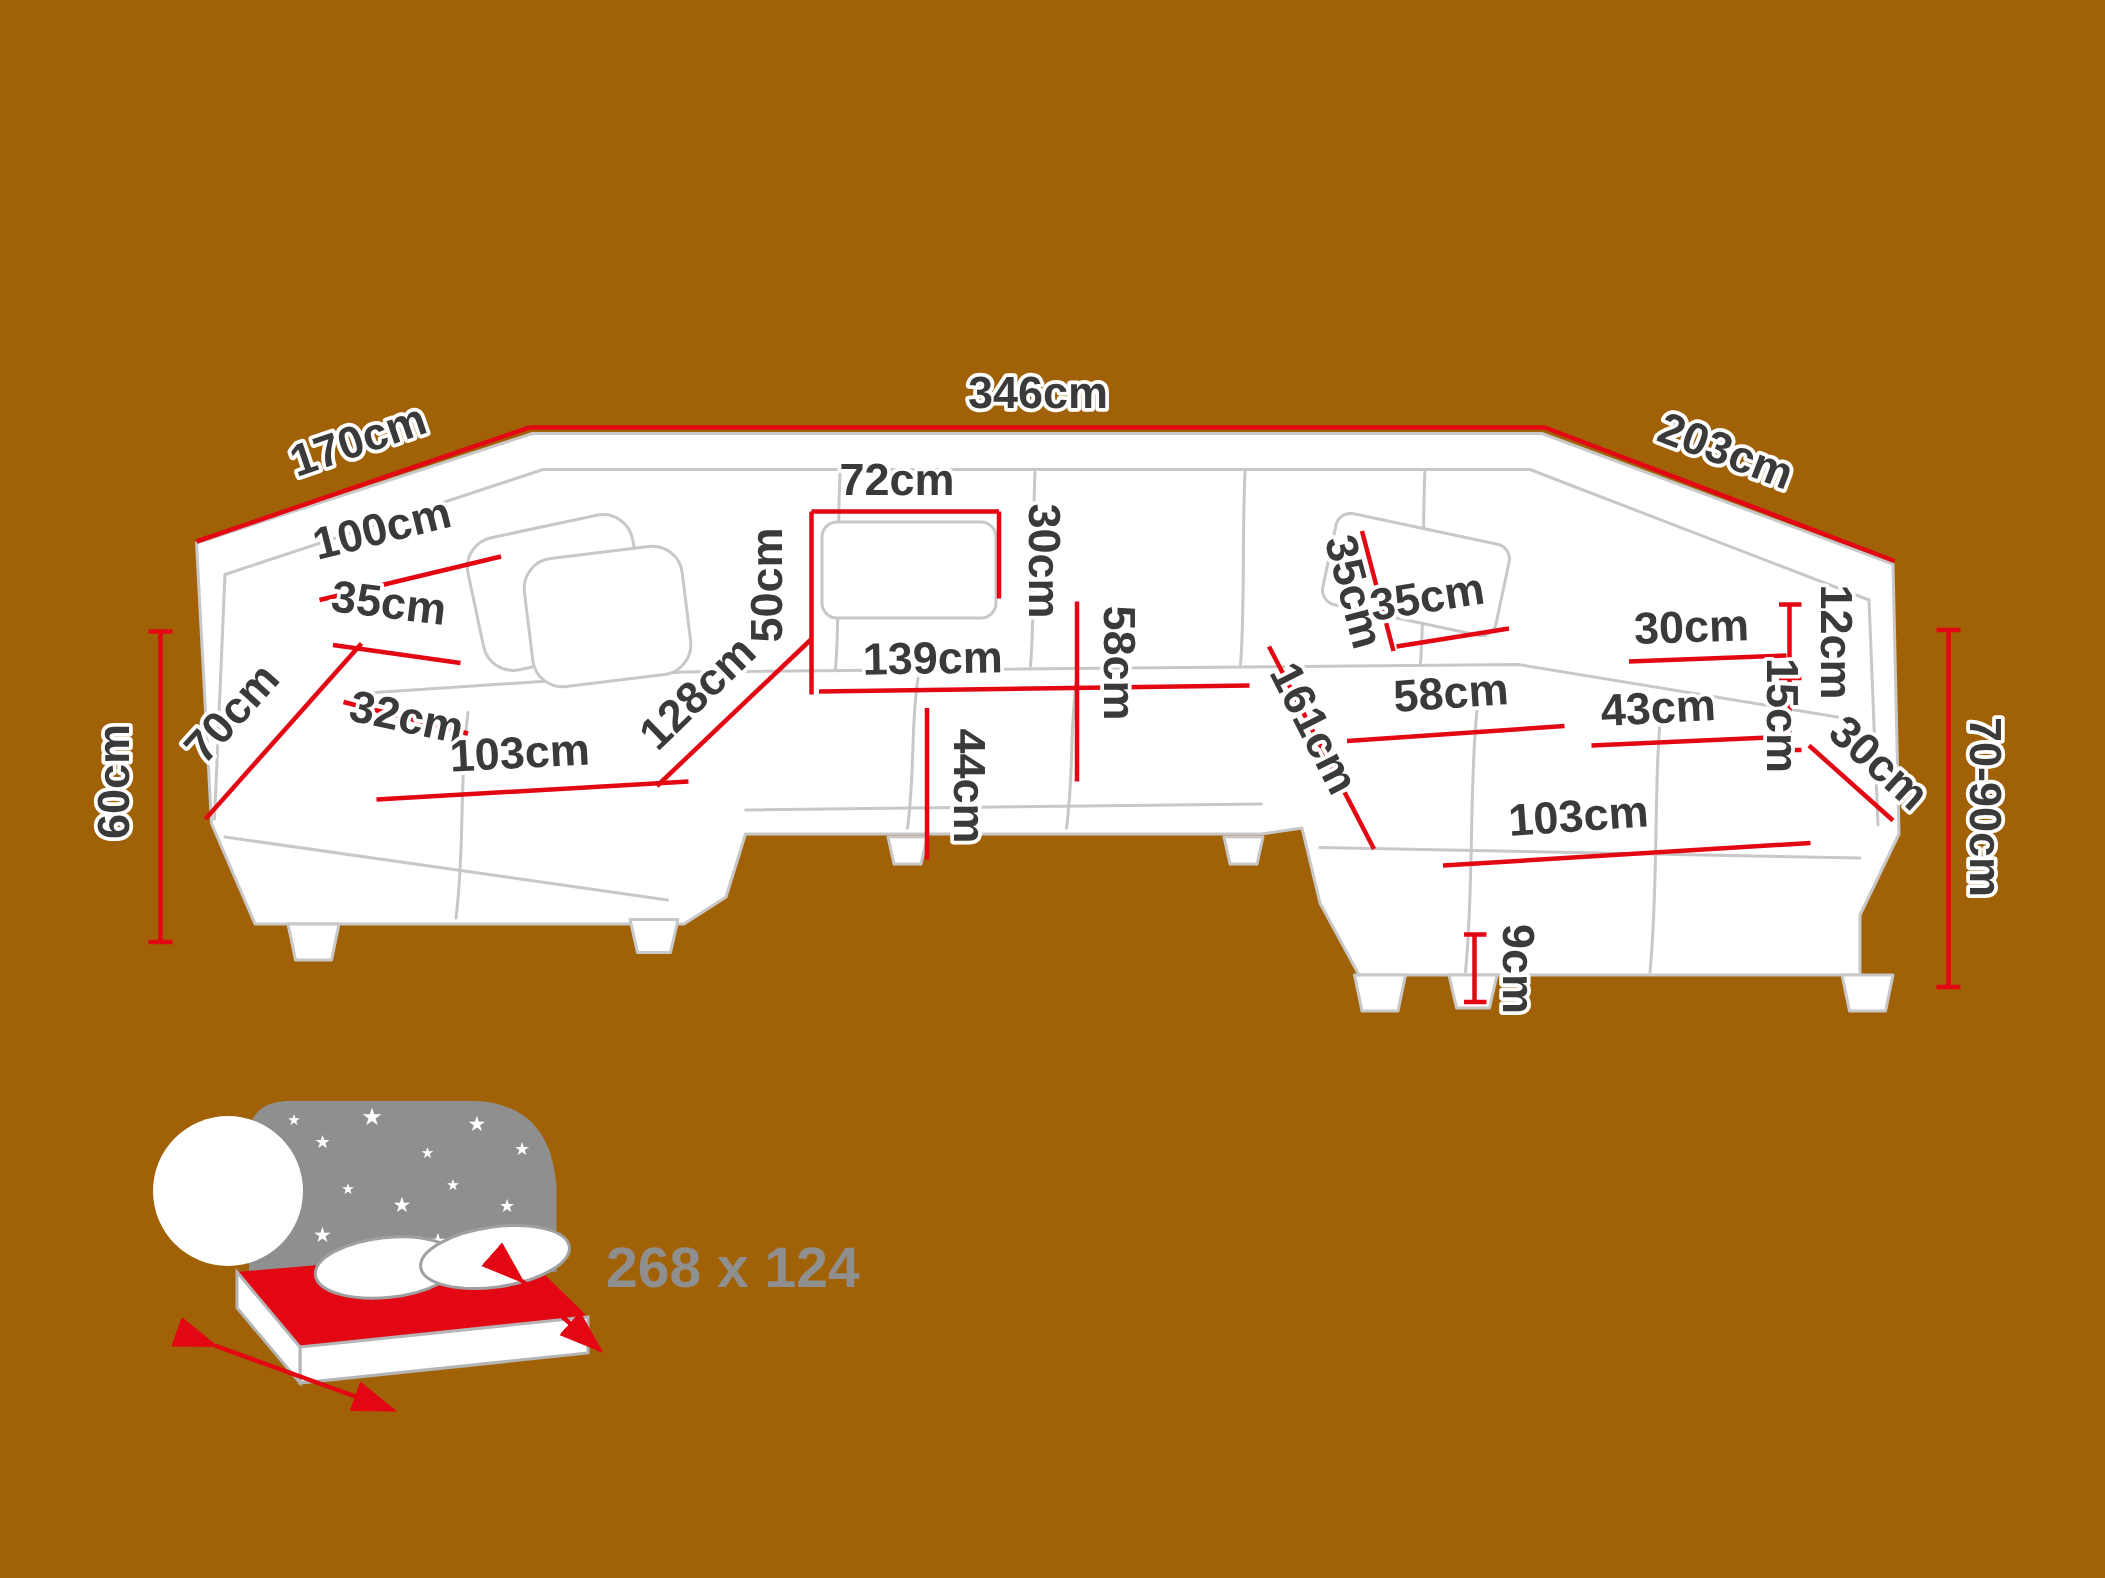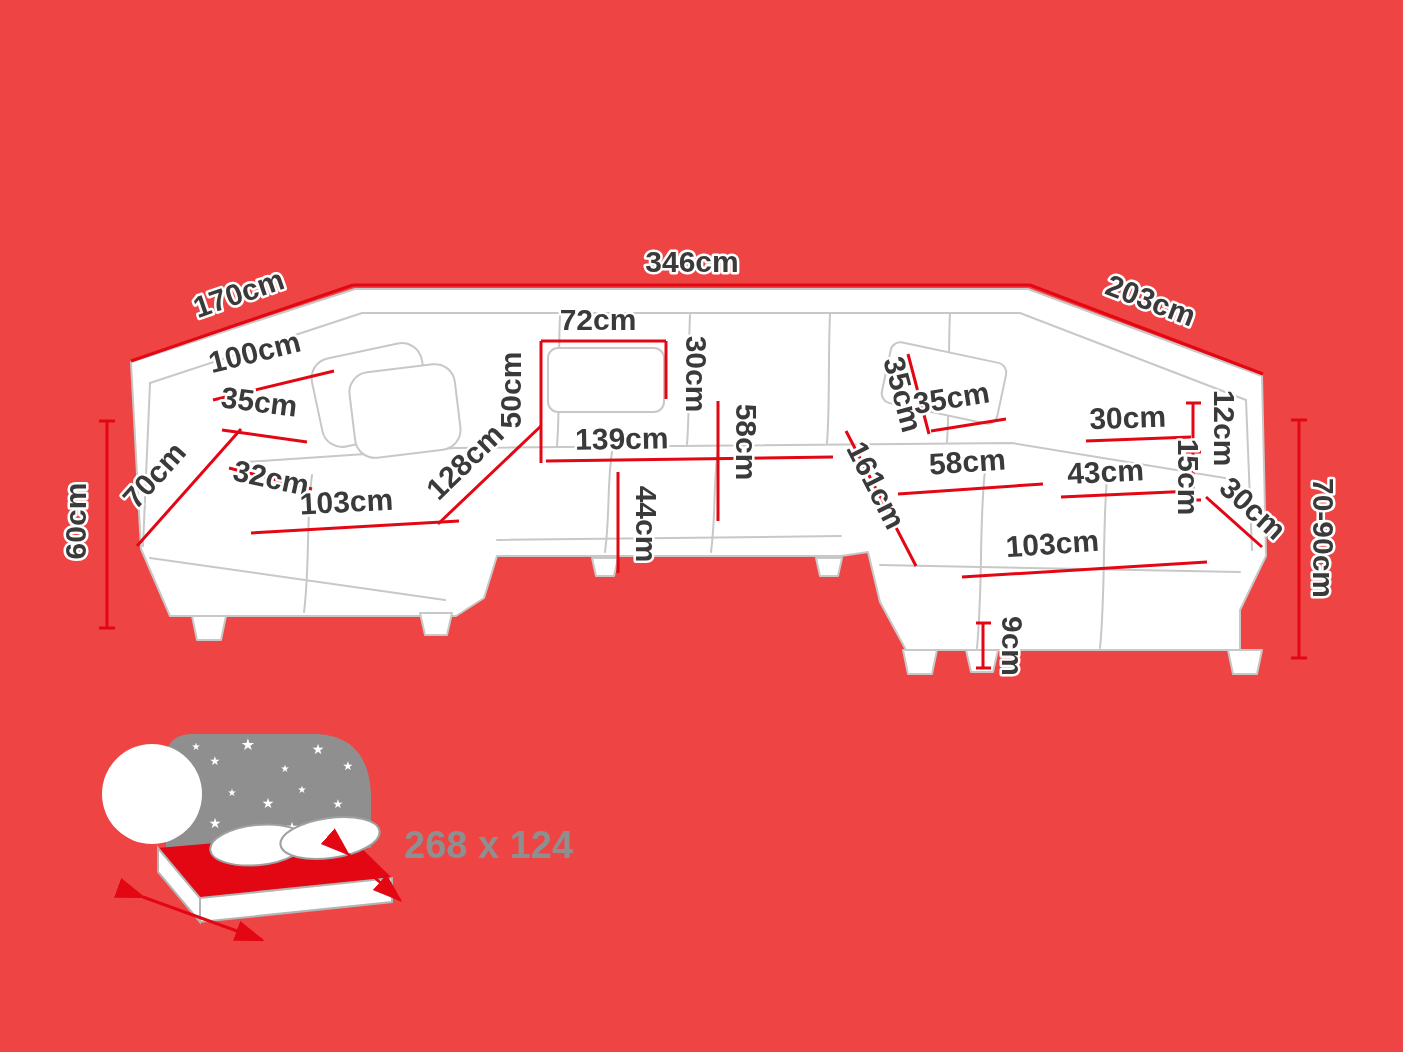--- a/index.html
+++ b/index.html
@@ -5,21 +5,21 @@
   html, body {
     margin: 0;
     padding: 0;
     background: #ffffff;
     font-family: "Liberation Sans", sans-serif;
   }
   .stage {
     position: relative;
     width: 1403px;
     height: 1052px;
-    background: #ef4444;
+    background: #a16207;
     overflow: hidden;
   }
   svg { display: block; }
   .sofa-line {
     stroke: #c8c8c8;
     stroke-width: 2;
     fill: none;
     stroke-linecap: round;
     stroke-linejoin: round;
   }

